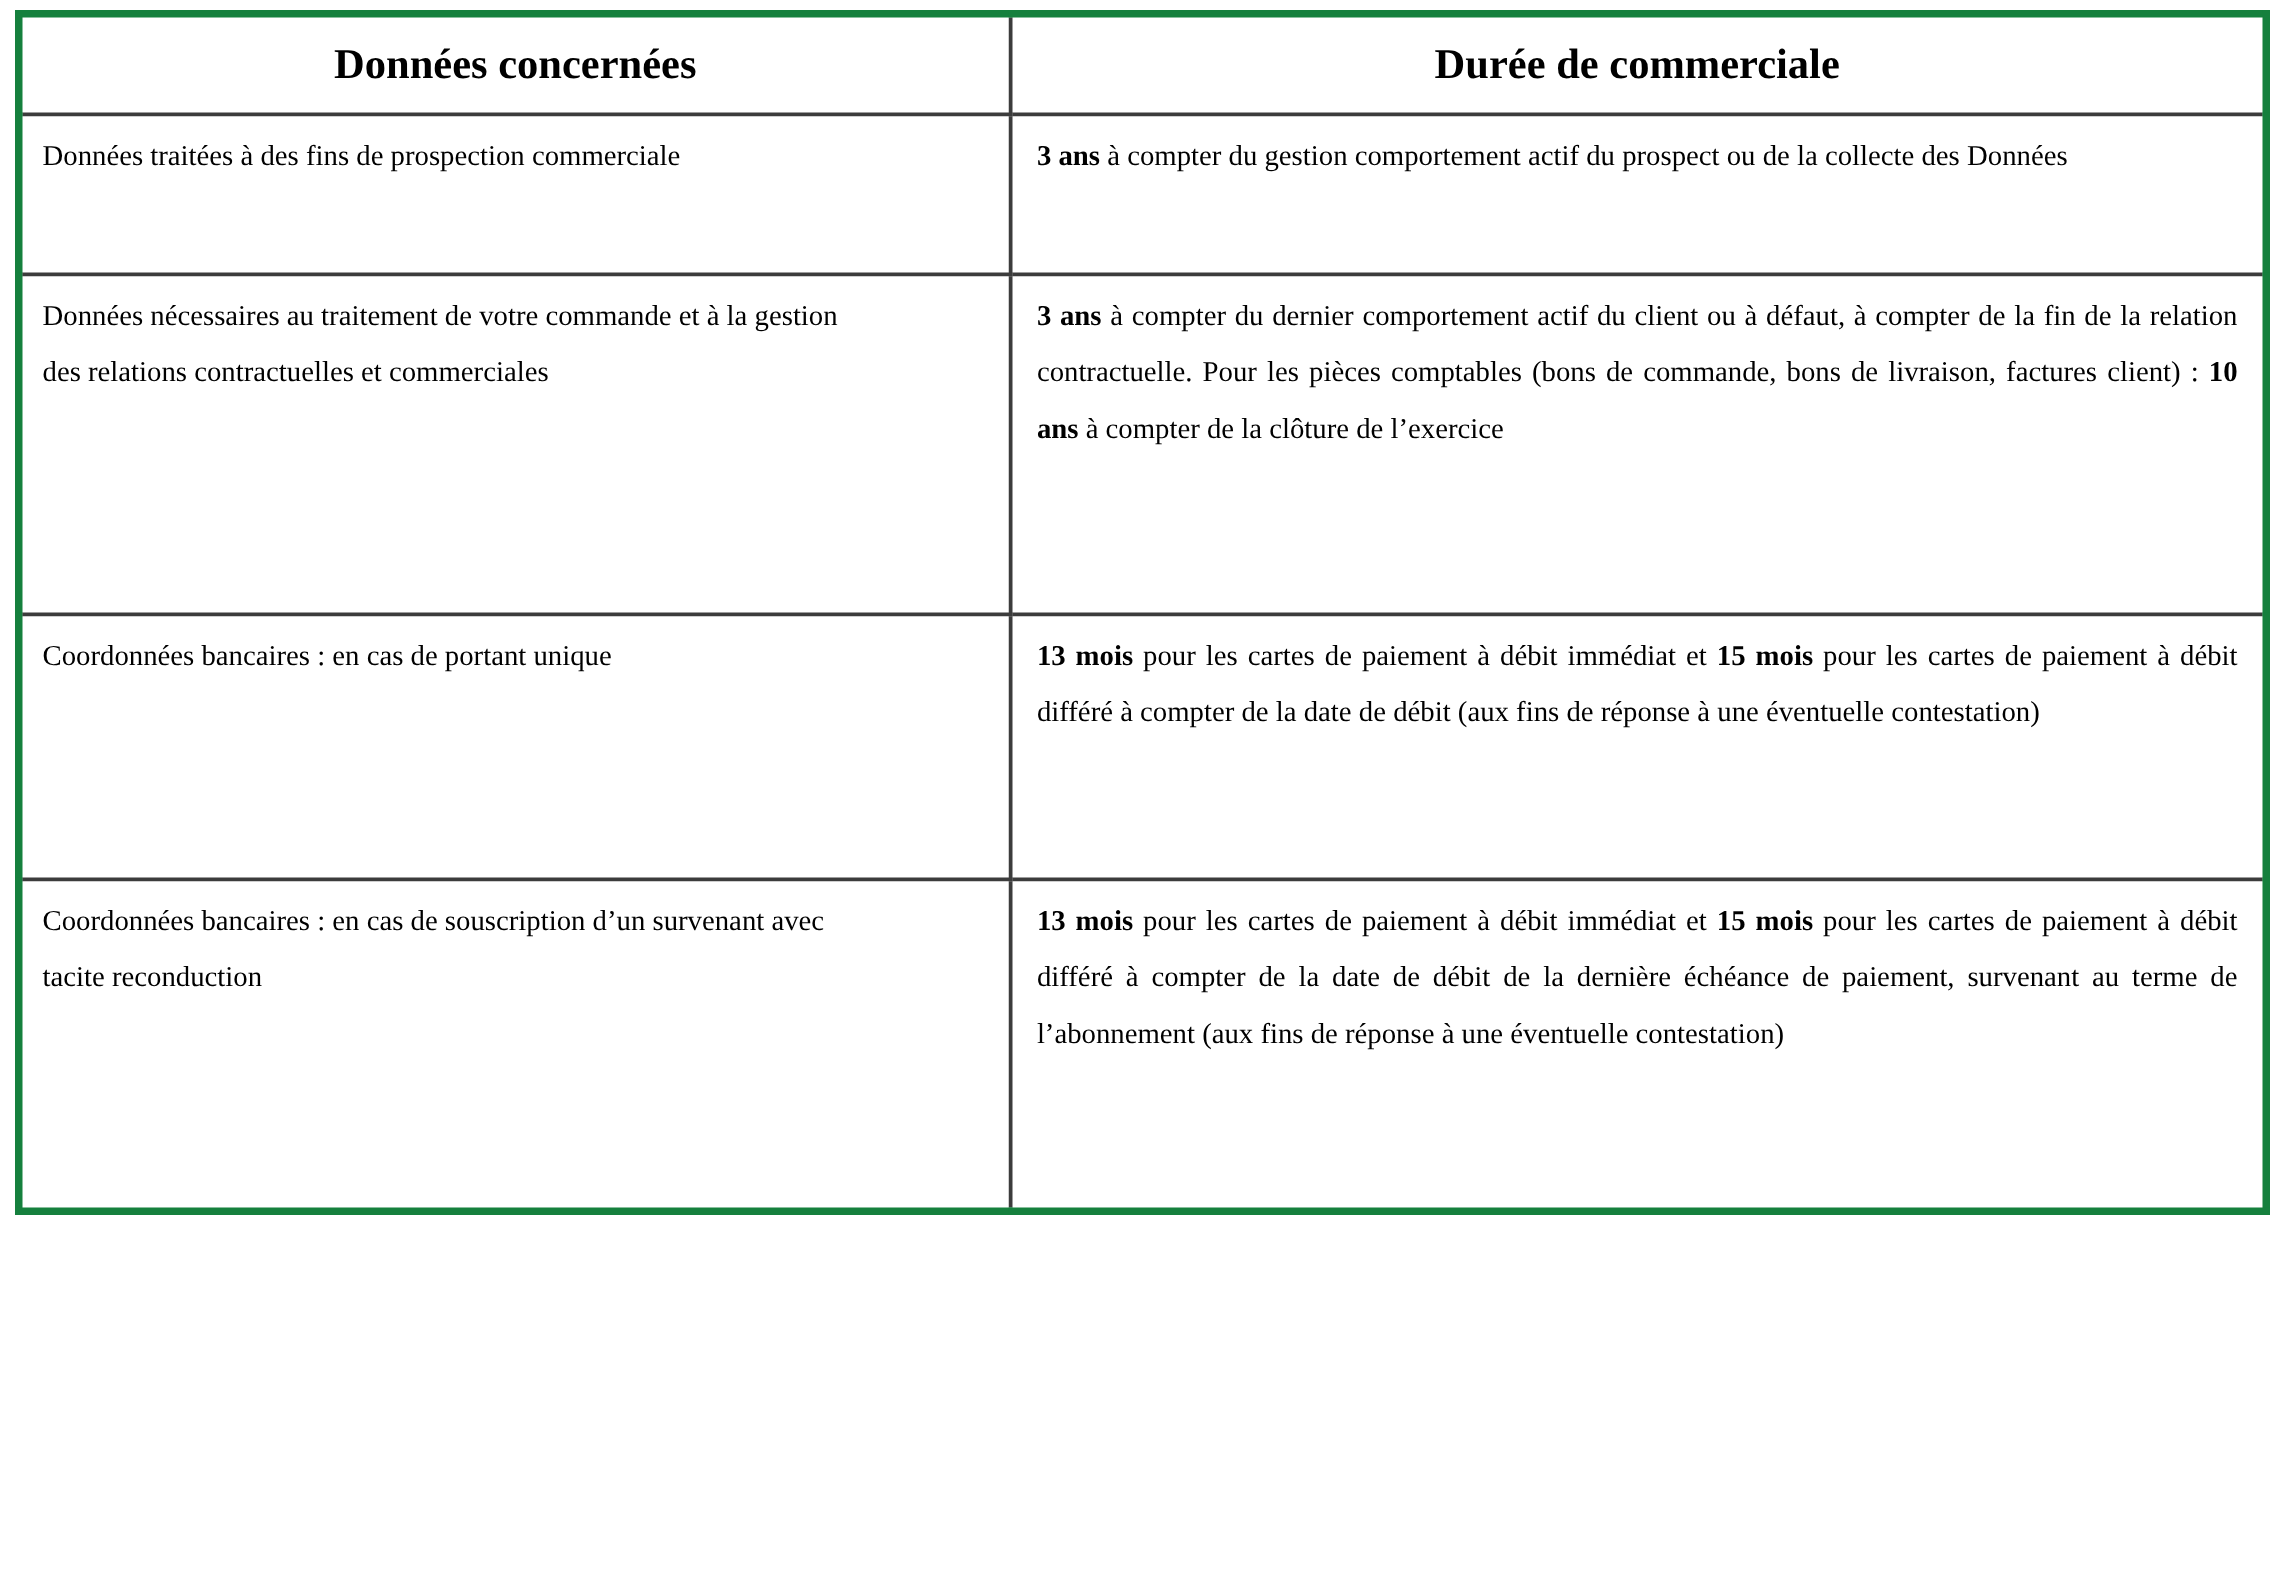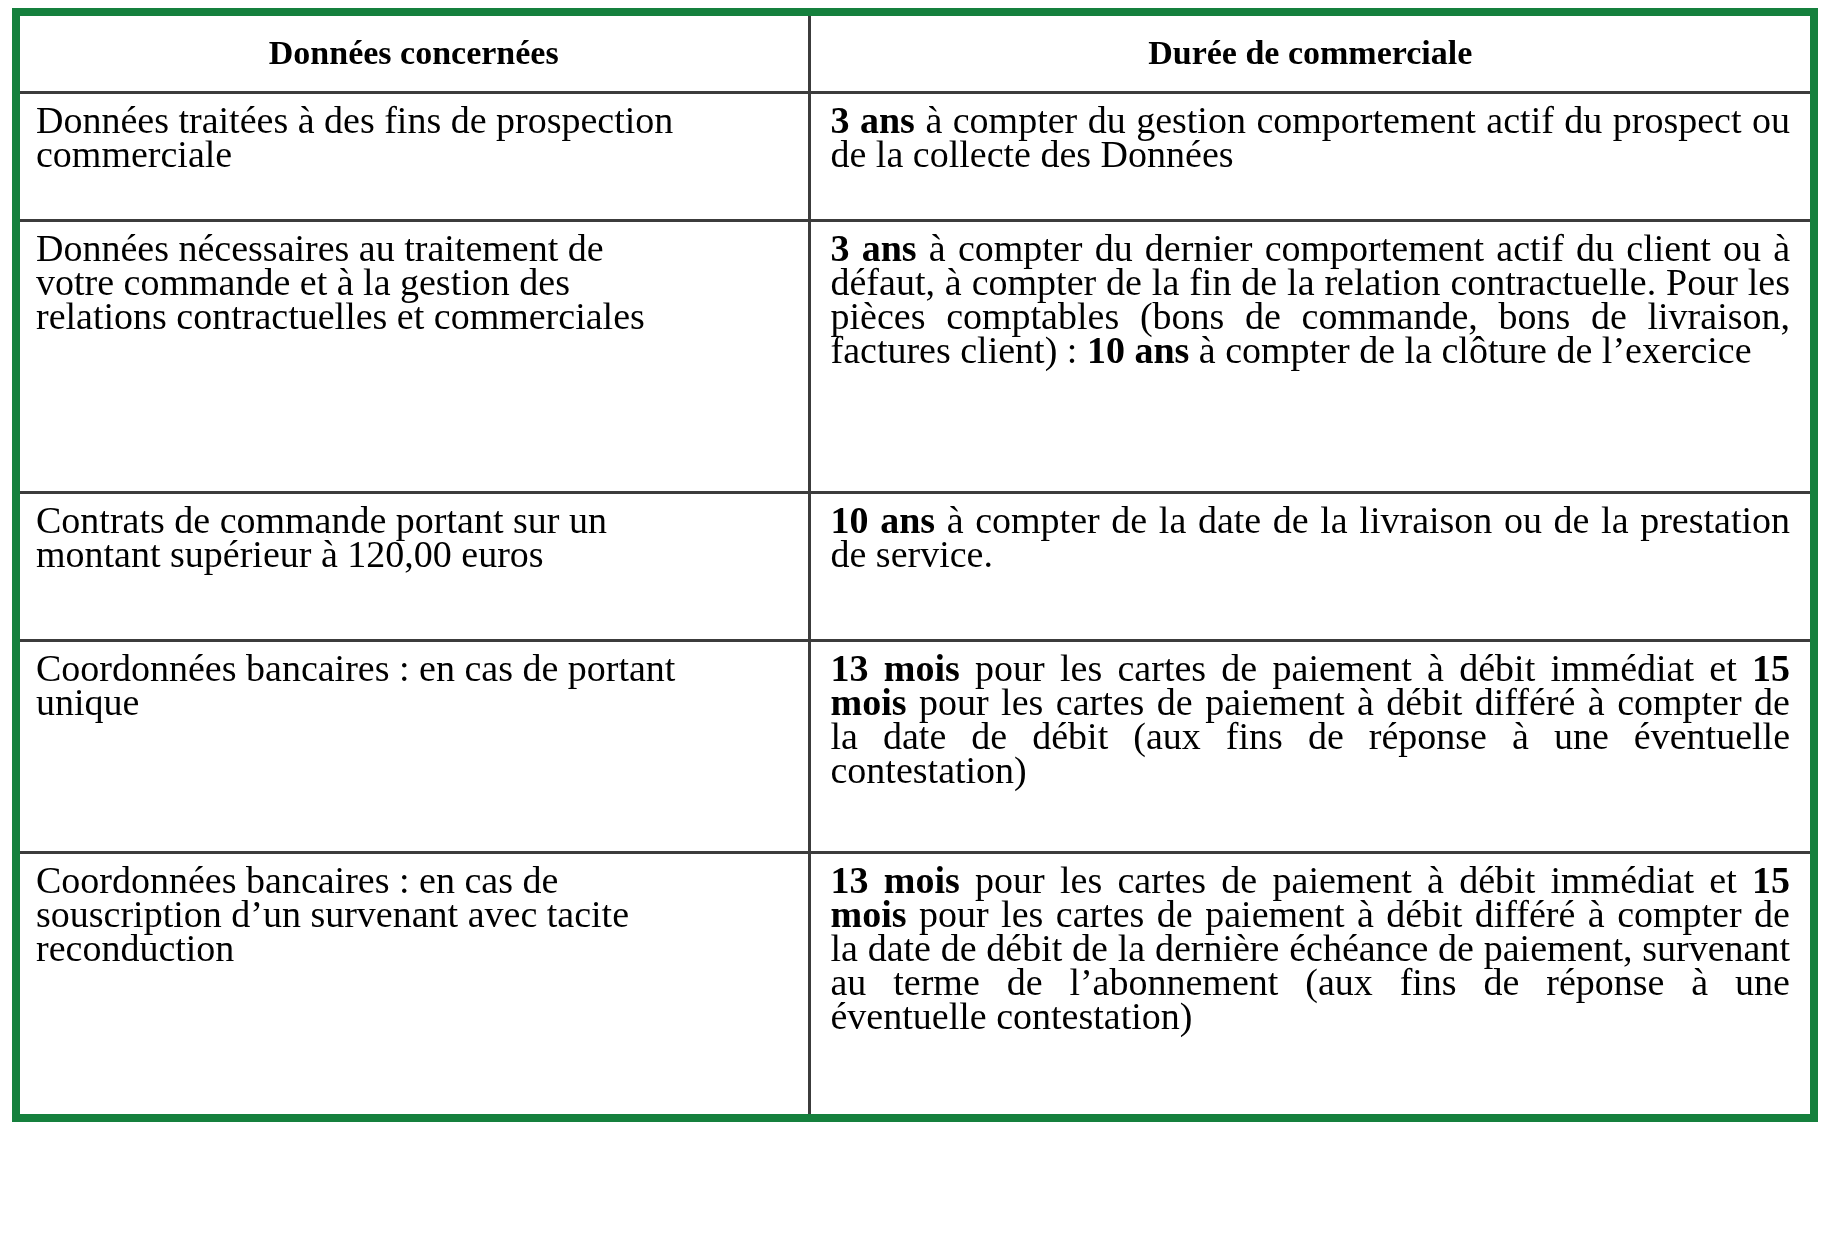--- a/index.html
+++ b/index.html
@@ -14,41 +14,41 @@
     box-sizing: border-box;
     width: 1826px;
     height: 1260px;
     padding: 8px 14px 8px 12px;
     background: #ffffff;
   }
   table.retention-table {
     border-collapse: collapse;
     table-layout: fixed;
     width: 1798px;
-    border: 8px solid #15803d;
+    border: 6px solid #15803d;
     background: #ffffff;
   }
   col.c1 { width: 793px; }
   col.c2 { width: 1005px; }
   th, td {
     border: 3px solid #3c3c3c;
     color: #000000;
     font-family: "Liberation Serif", serif;
     box-sizing: border-box;
   }
   th {
     font-size: 34px;
     font-weight: bold;
     text-align: center;
     vertical-align: middle;
     padding: 4px 8px;
   }
   td {
-    font-size: 38px;
-    line-height: 34px;
+    font-size: 23px;
+    line-height: 45px;
     vertical-align: top;
   }
   td.left  { padding: 9px 18px 9px 16px; }
   td.left .lwrap { max-width: 645px; }
   td.right { padding: 9px 20px; }
   td.right .rwrap { text-align: justify; }
   td.right b { font-weight: bold; }
   tr.r-head { height: 80px; }
   tr.r1 { height: 128px; }
   tr.r2 { height: 272px; }
@@ -86,28 +86,20 @@
         </td>
       </tr>
       <tr class="r2">
         <td class="left">
           <div class="lwrap">Données nécessaires au traitement de votre commande et à la gestion des relations contractuelles et commerciales</div>
         </td>
         <td class="right">
           <div class="rwrap"><b>3 ans</b><span> à compter du dernier comportement actif du client ou à défaut, à compter de la fin de la relation contractuelle. Pour les pièces comptables (bons de commande, bons de livraison, factures client) : </span><b>10 ans</b><span> à compter de la clôture de l’exercice</span></div>
         </td>
       </tr>
-      <tr class="r4">
-        <td class="left">
-          <div class="lwrap">Contrats de commande portant sur un montant supérieur à 120,00 euros</div>
-        </td>
-        <td class="right">
-          <div class="rwrap"><b>10 ans</b><span> à compter de la date de la livraison ou de la prestation de service.</span></div>
-        </td>
-      </tr>
       <tr class="r5">
         <td class="left">
           <div class="lwrap">Coordonnées bancaires : en cas de portant unique</div>
         </td>
         <td class="right">
           <div class="rwrap"><b>13 mois</b><span> pour les cartes de paiement à débit immédiat et </span><b>15 mois</b><span> pour les cartes de paiement à débit différé à compter de la date de débit (aux fins de réponse à une éventuelle contestation)</span></div>
         </td>
       </tr>
       <tr class="r6">
         <td class="left">

